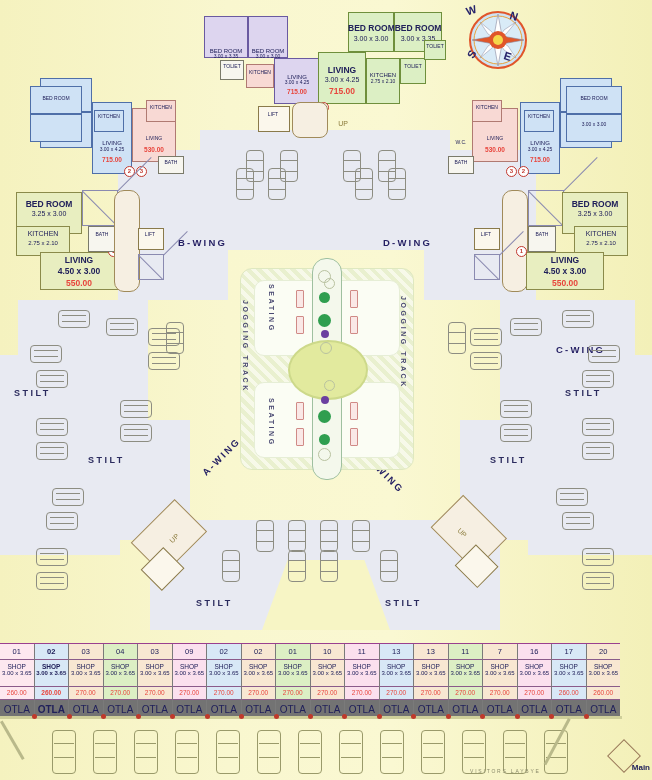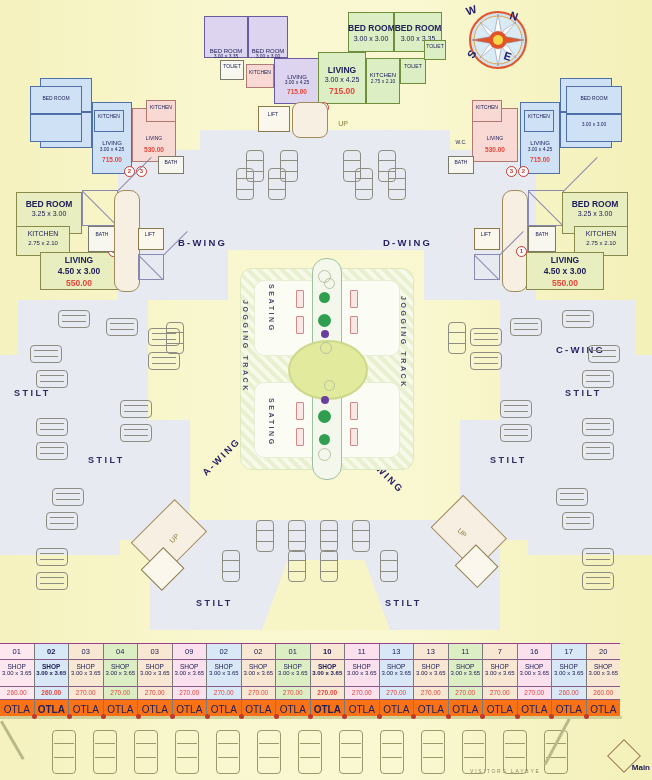--- a/index.html
+++ b/index.html
@@ -69,21 +69,21 @@
   .shop{flex:1 1 0;display:flex;flex-direction:column;border-right:1px solid #7a7a7a;box-sizing:border-box;}
   .shop:last-child{border-right:none;}
   .shop-no{height:15px;line-height:15px;text-align:center;font-size:7.5px;color:#20205a;
            border-bottom:1px solid #8a5a8a;}
   .shop-mid{height:27px;text-align:center;border-bottom:1px solid #8a5a8a;padding-top:3px;box-sizing:border-box;}
   .shop-mid .t1{font-size:6.5px;color:#20205a;line-height:1.1;}
   .shop-mid .t2{font-size:6px;color:#20205a;line-height:1.2;}
   .shop-price{height:12px;line-height:12px;text-align:center;font-size:6.5px;color:#e8453c;
               border-bottom:1px solid #8a5a8a;}
   .shop-otla{flex:1;display:flex;align-items:center;justify-content:center;font-size:10px;color:#20205a;
-             background:#f97316;}
+             background:#737373;}
   #shop-baseline{position:absolute;left:0;top:716px;width:622px;height:3px;background:#cfcf9a;}
   .dot{position:absolute;width:5px;height:5px;border-radius:50%;background:#c0392b;top:714px;}
   #visitors{position:absolute;left:0;top:722px;width:652px;height:58px;}
   .vcar{position:absolute;width:22px;height:42px;border:1px solid #9a9a6a;border-radius:4px;}
   .vcar:before,.vcar:after{content:"";position:absolute;left:1px;right:1px;height:0;border-top:1px solid #9a9a6a;}
   .vcar:before{top:28%;}
   .vcar:after{top:62%;}
   #visitors-label{position:absolute;left:470px;top:768px;color:#8a8a6a;font-size:5px;letter-spacing:1.8px;}
   #main-label{position:absolute;right:2px;bottom:8px;color:#20205a;font-size:8px;font-weight:bold;}
   .gatebar{position:absolute;background:#b9b98a;}
@@ -459,21 +459,21 @@
       </div>
       <div class="shop" style="background: rgb(220, 239, 196);">
         <div class="shop-no">01</div>
         <div class="shop-mid">
           <div class="t1">SHOP</div>
           <div class="t2">3.00 x 3.65</div>
         </div>
         <div class="shop-price">270.00</div>
         <div class="shop-otla">OTLA</div>
       </div>
-      <div class="shop" style="background: rgb(248, 231, 210); font-weight: bold;">
+      <div class="shop" style="background: rgb(248, 231, 210);">
         <div class="shop-no">10</div>
         <div class="shop-mid">
           <div class="t1">SHOP</div>
           <div class="t2">3.00 x 3.65</div>
         </div>
         <div class="shop-price">270.00</div>
         <div class="shop-otla">OTLA</div>
       </div>
       <div class="shop" style="background: rgb(251, 224, 238);">
         <div class="shop-no">11</div>

